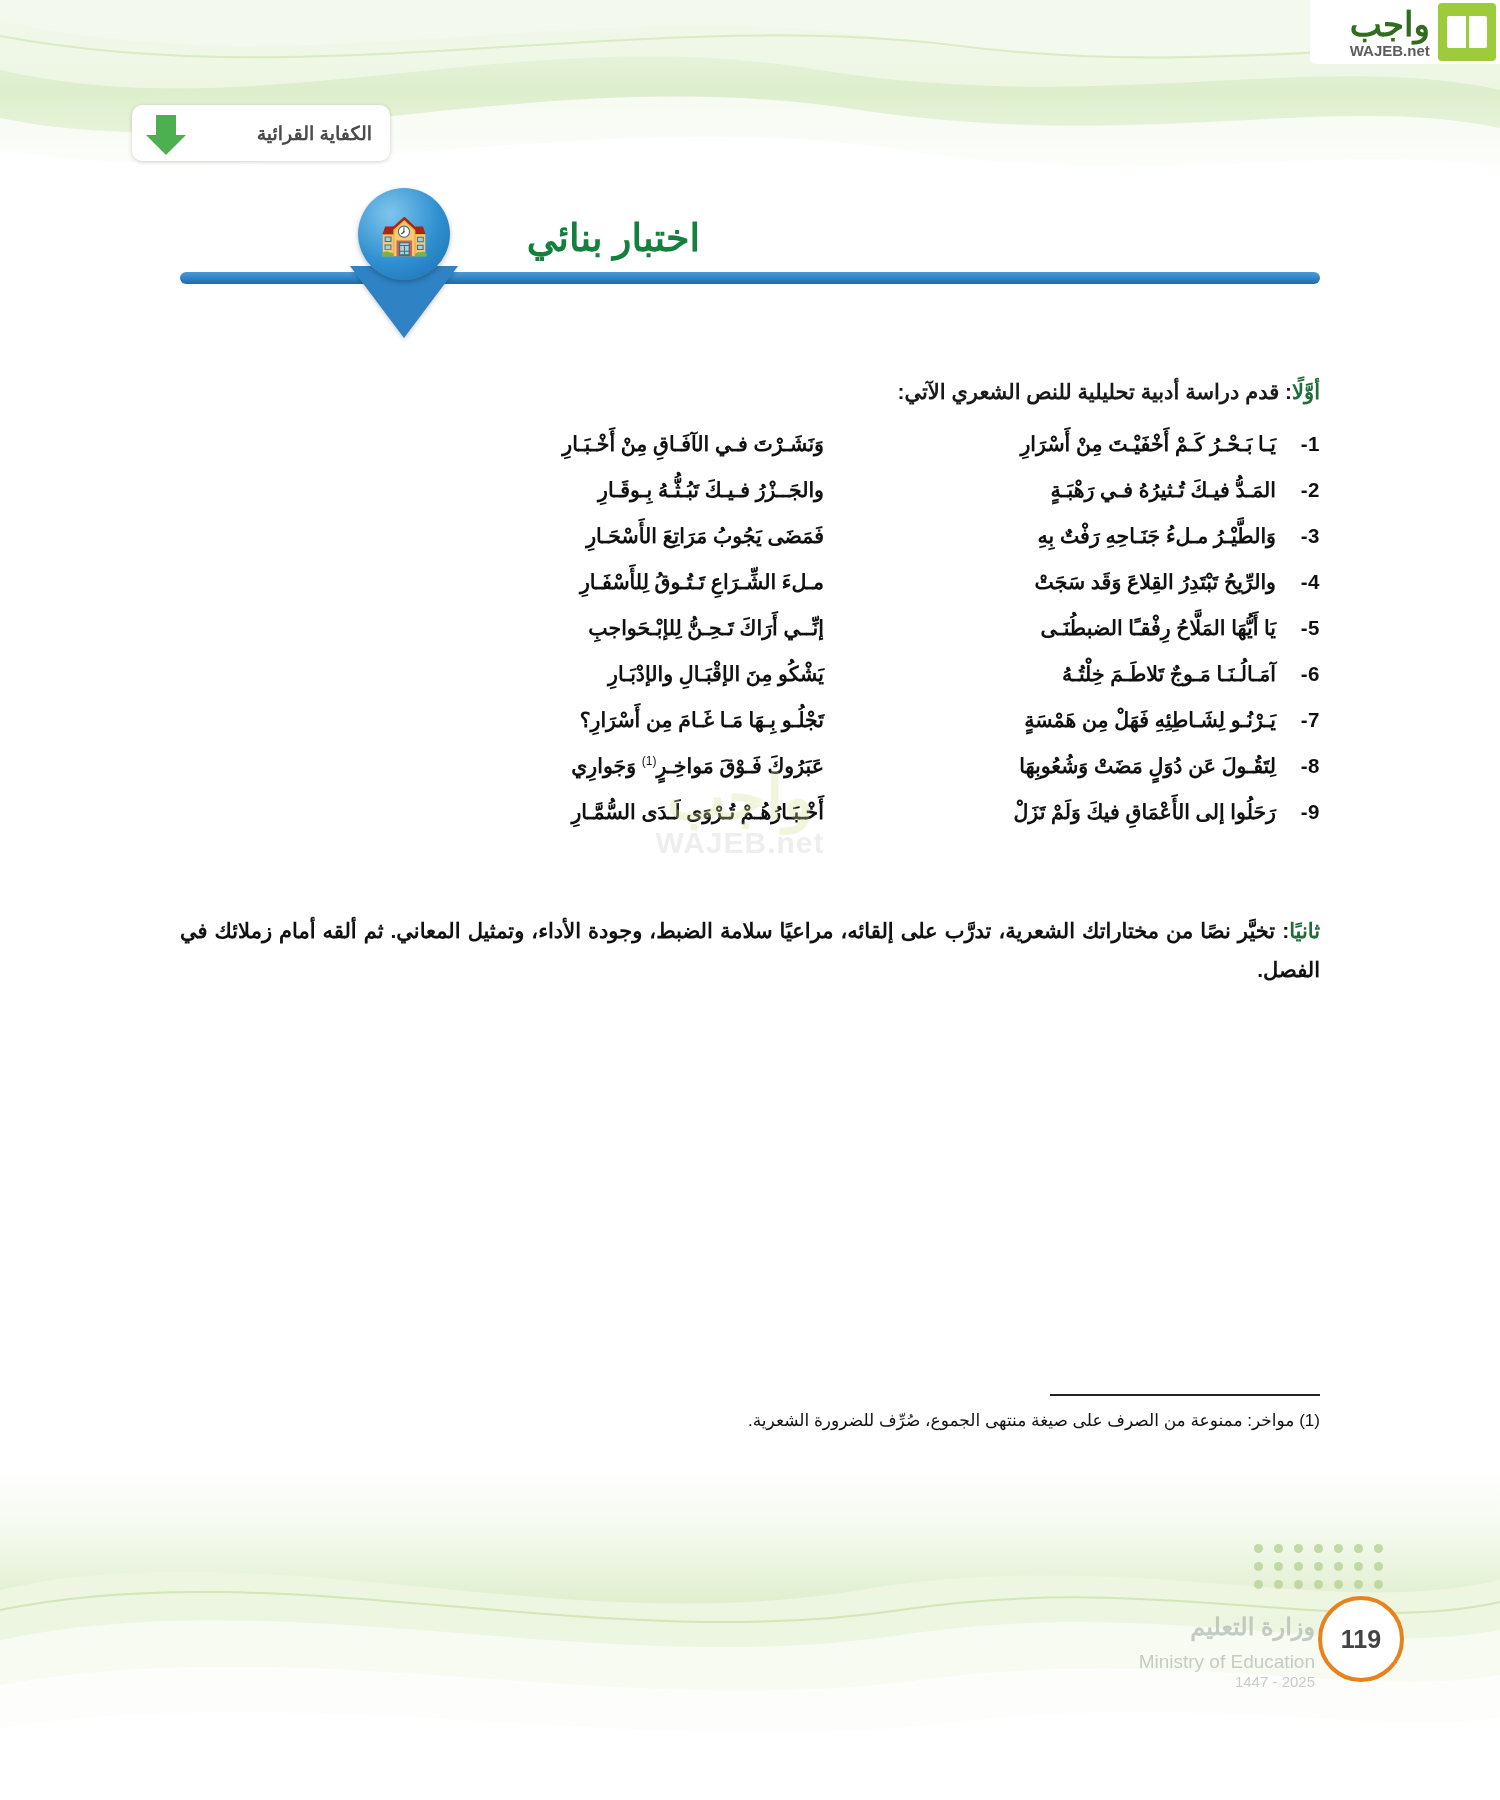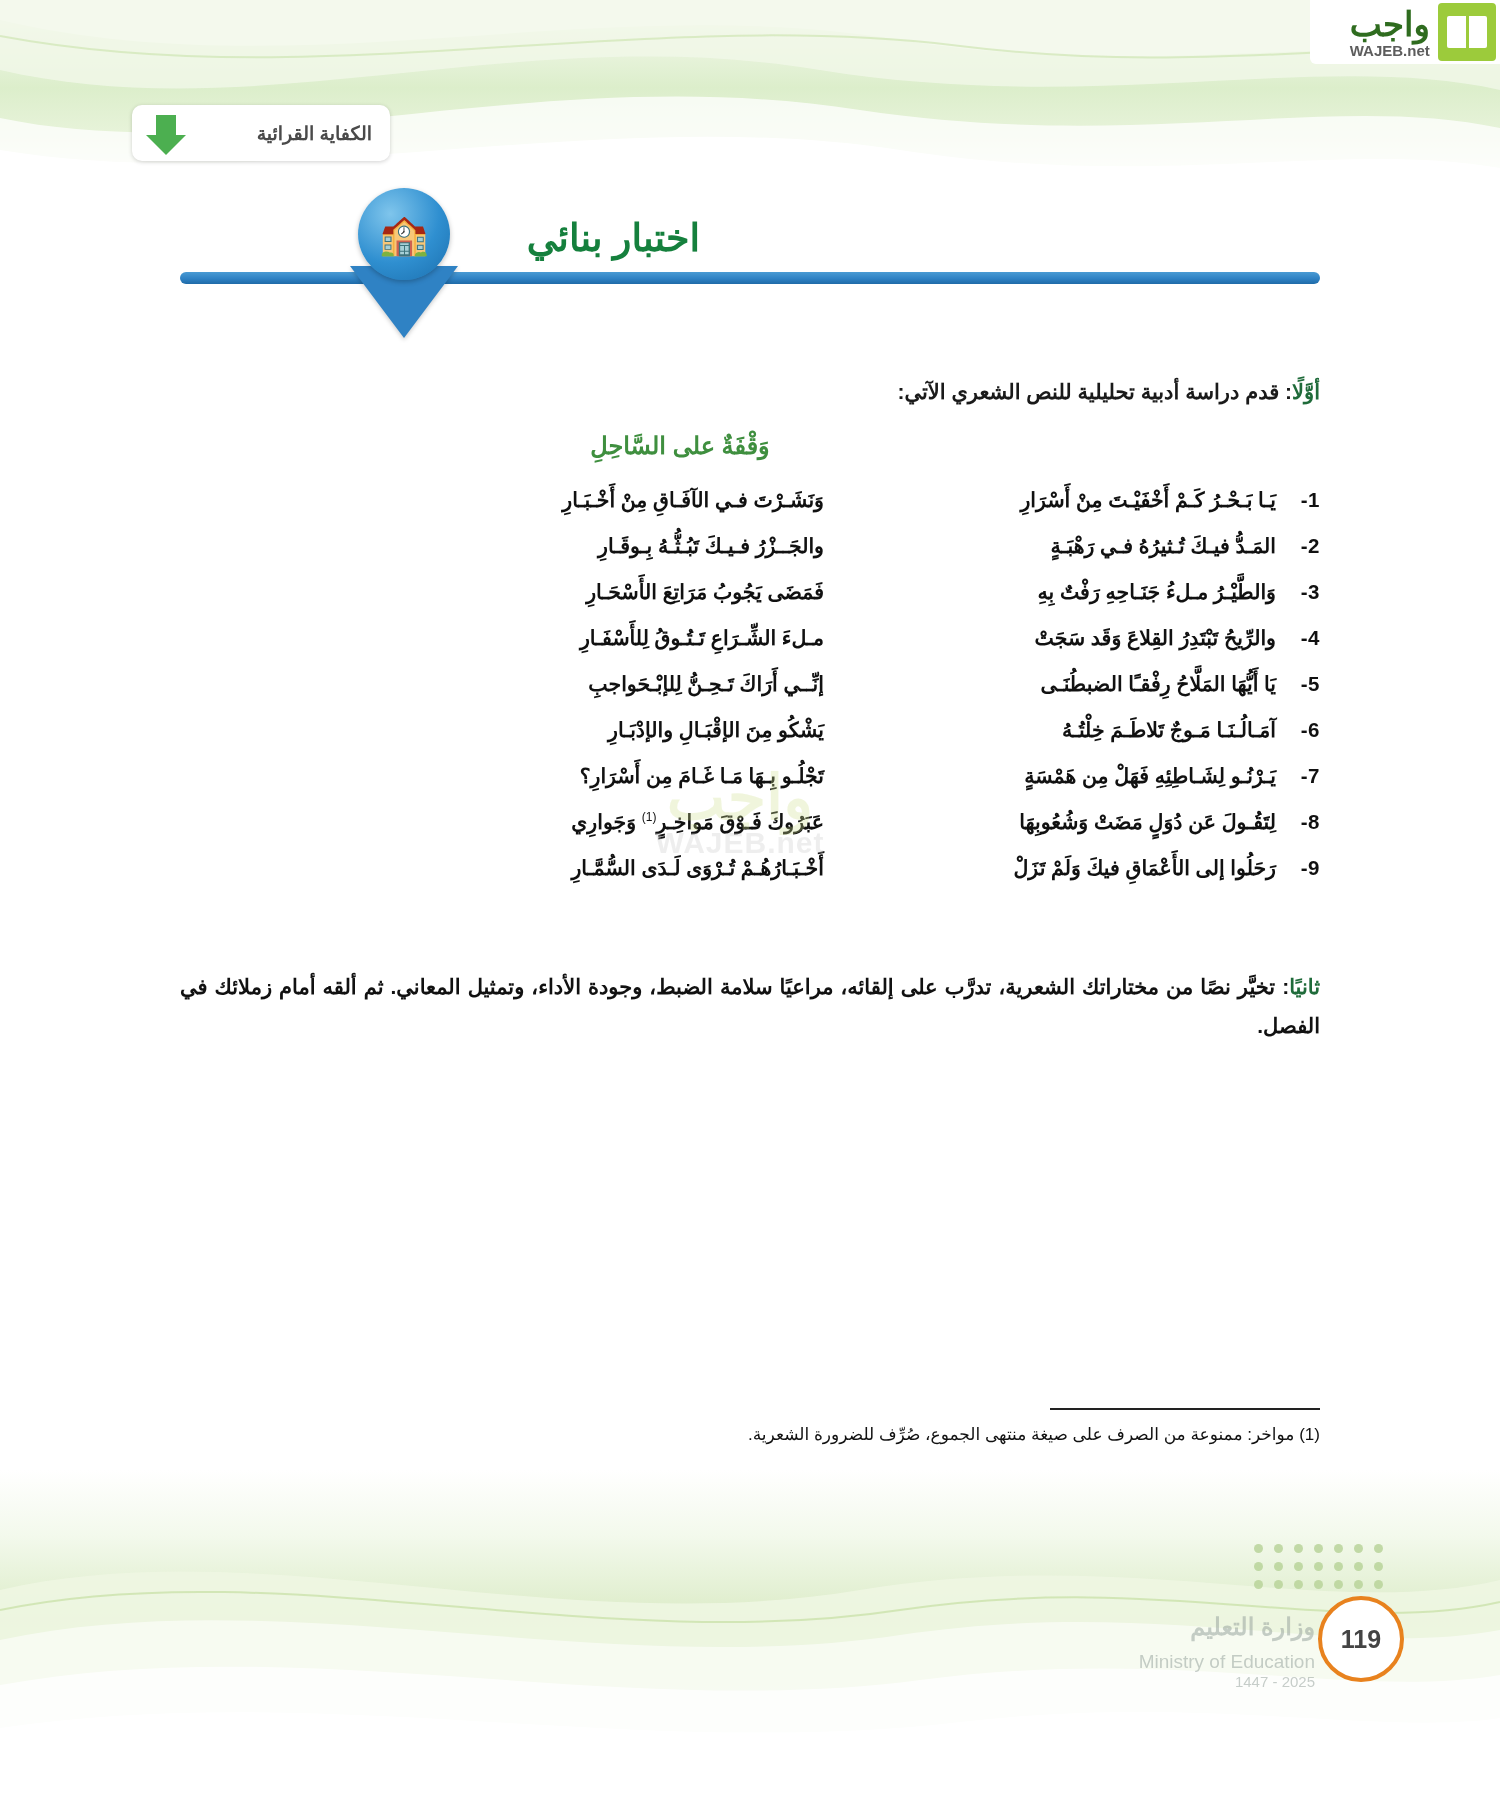--- a/index.html
+++ b/index.html
@@ -277,21 +277,21 @@
     text-align: justify;
   }
   .q-second .lead {
     color: #1f6b3a;
     margin-top: 20px;
   }
 
   
   .footnote-wrap {
     position: absolute;
-    bottom: 355px;
+    bottom: 369px;
     right: 180px;
     left: 420px;
     direction: rtl;
   }
   .footnote-rule {
     width: 270px;
     height: 2px;
     background: #222;
     margin: 0 0 14px auto;
   }
@@ -417,21 +417,20 @@
     <div class="w1">واجب</div>
     <div class="w2">WAJEB.net</div>
   </div>
 
   <div class="content">
 
     <div class="q-first">
       <span class="lead">أوَّلًا</span><span>: قدم دراسة أدبية تحليلية للنص الشعري الآتي:</span>
     </div>
 
-    <div class="poem-title">وَقْفَةٌ على السَّاحِلِ</div>
 
     <div class="poem">
 
       <div class="verse">
         <span class="vnum">1-</span>
         <span class="hemistich-a">يَـا بَـحْـرُ كَـمْ أَخْفَيْـتَ مِنْ أَسْرَارِ</span>
         <span class="hemistich-b">وَنَشَـرْتَ فـي الآفَـاقِ مِنْ أَخْـبَـارِ</span>
       </div>
 
       <div class="verse">

